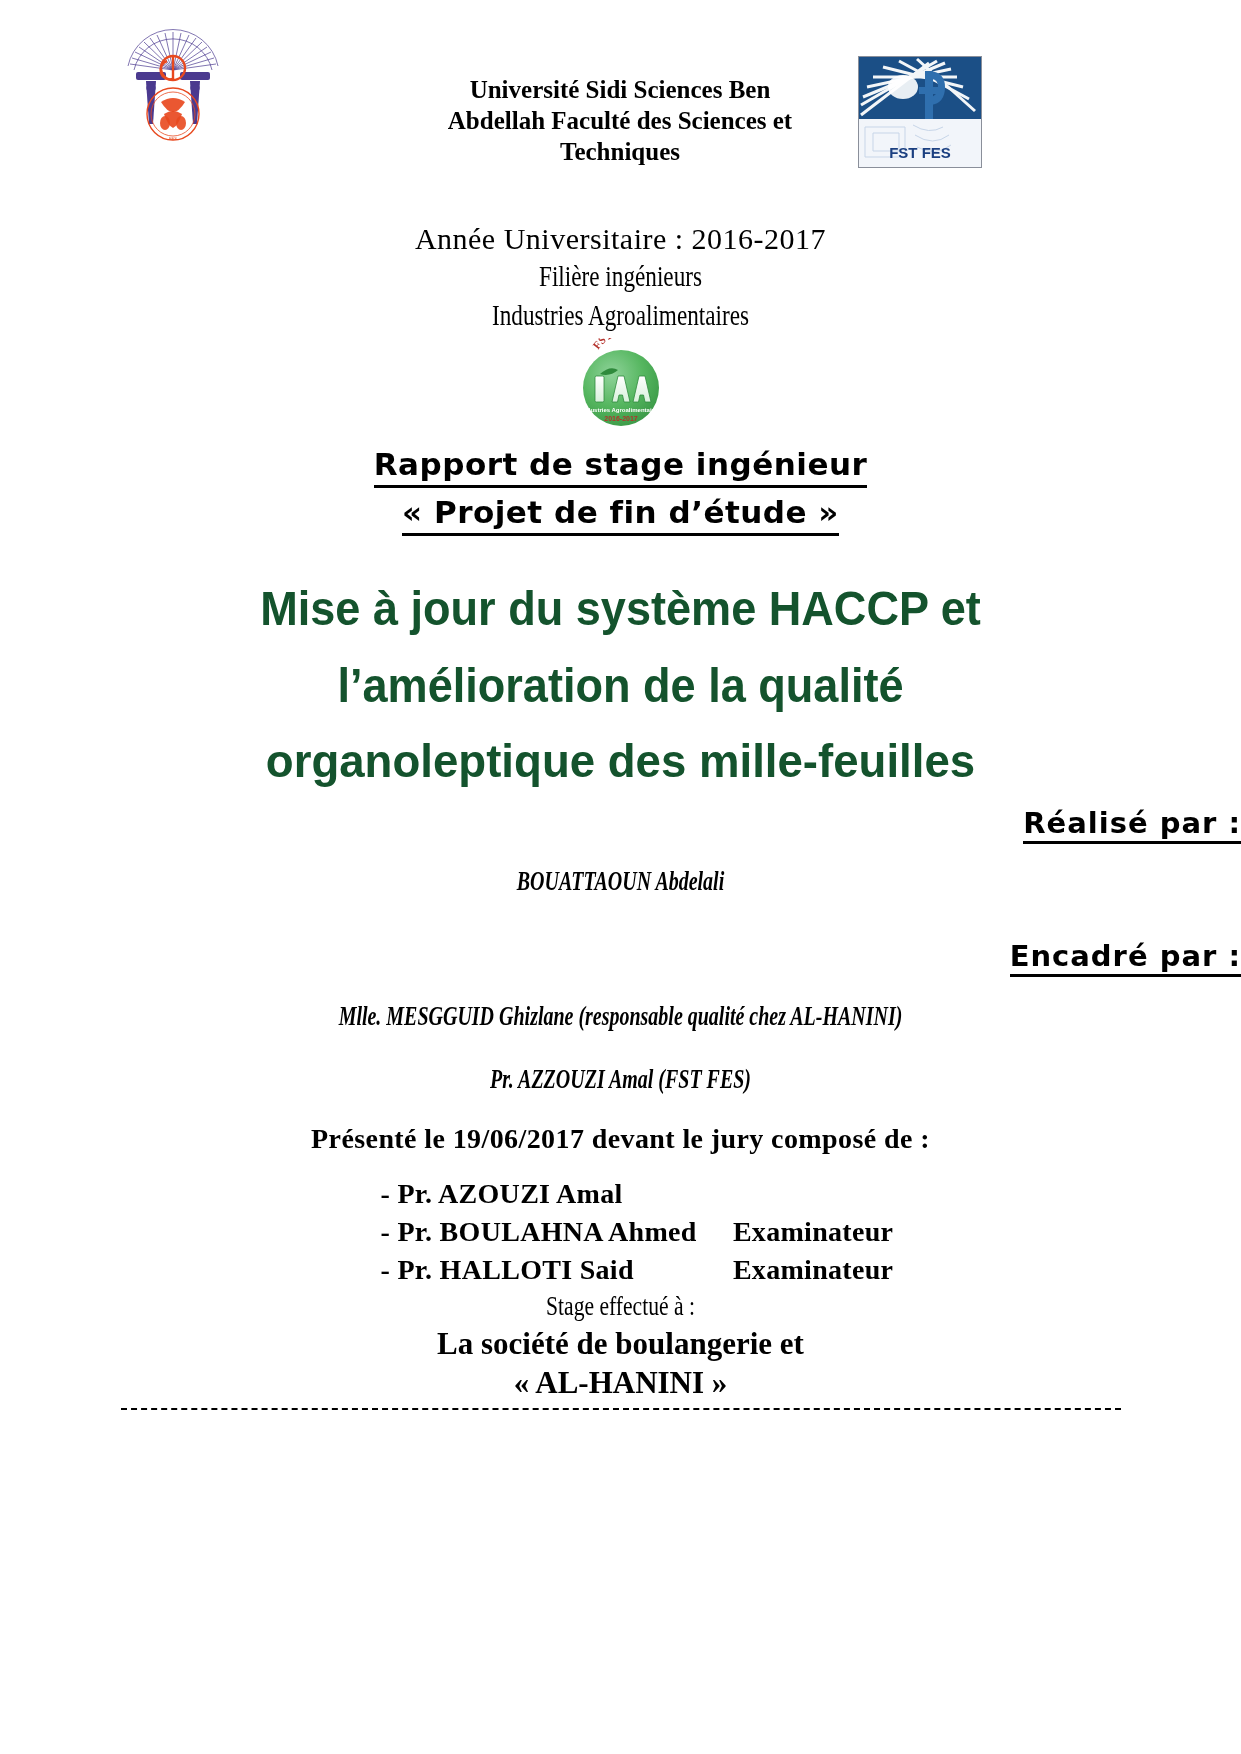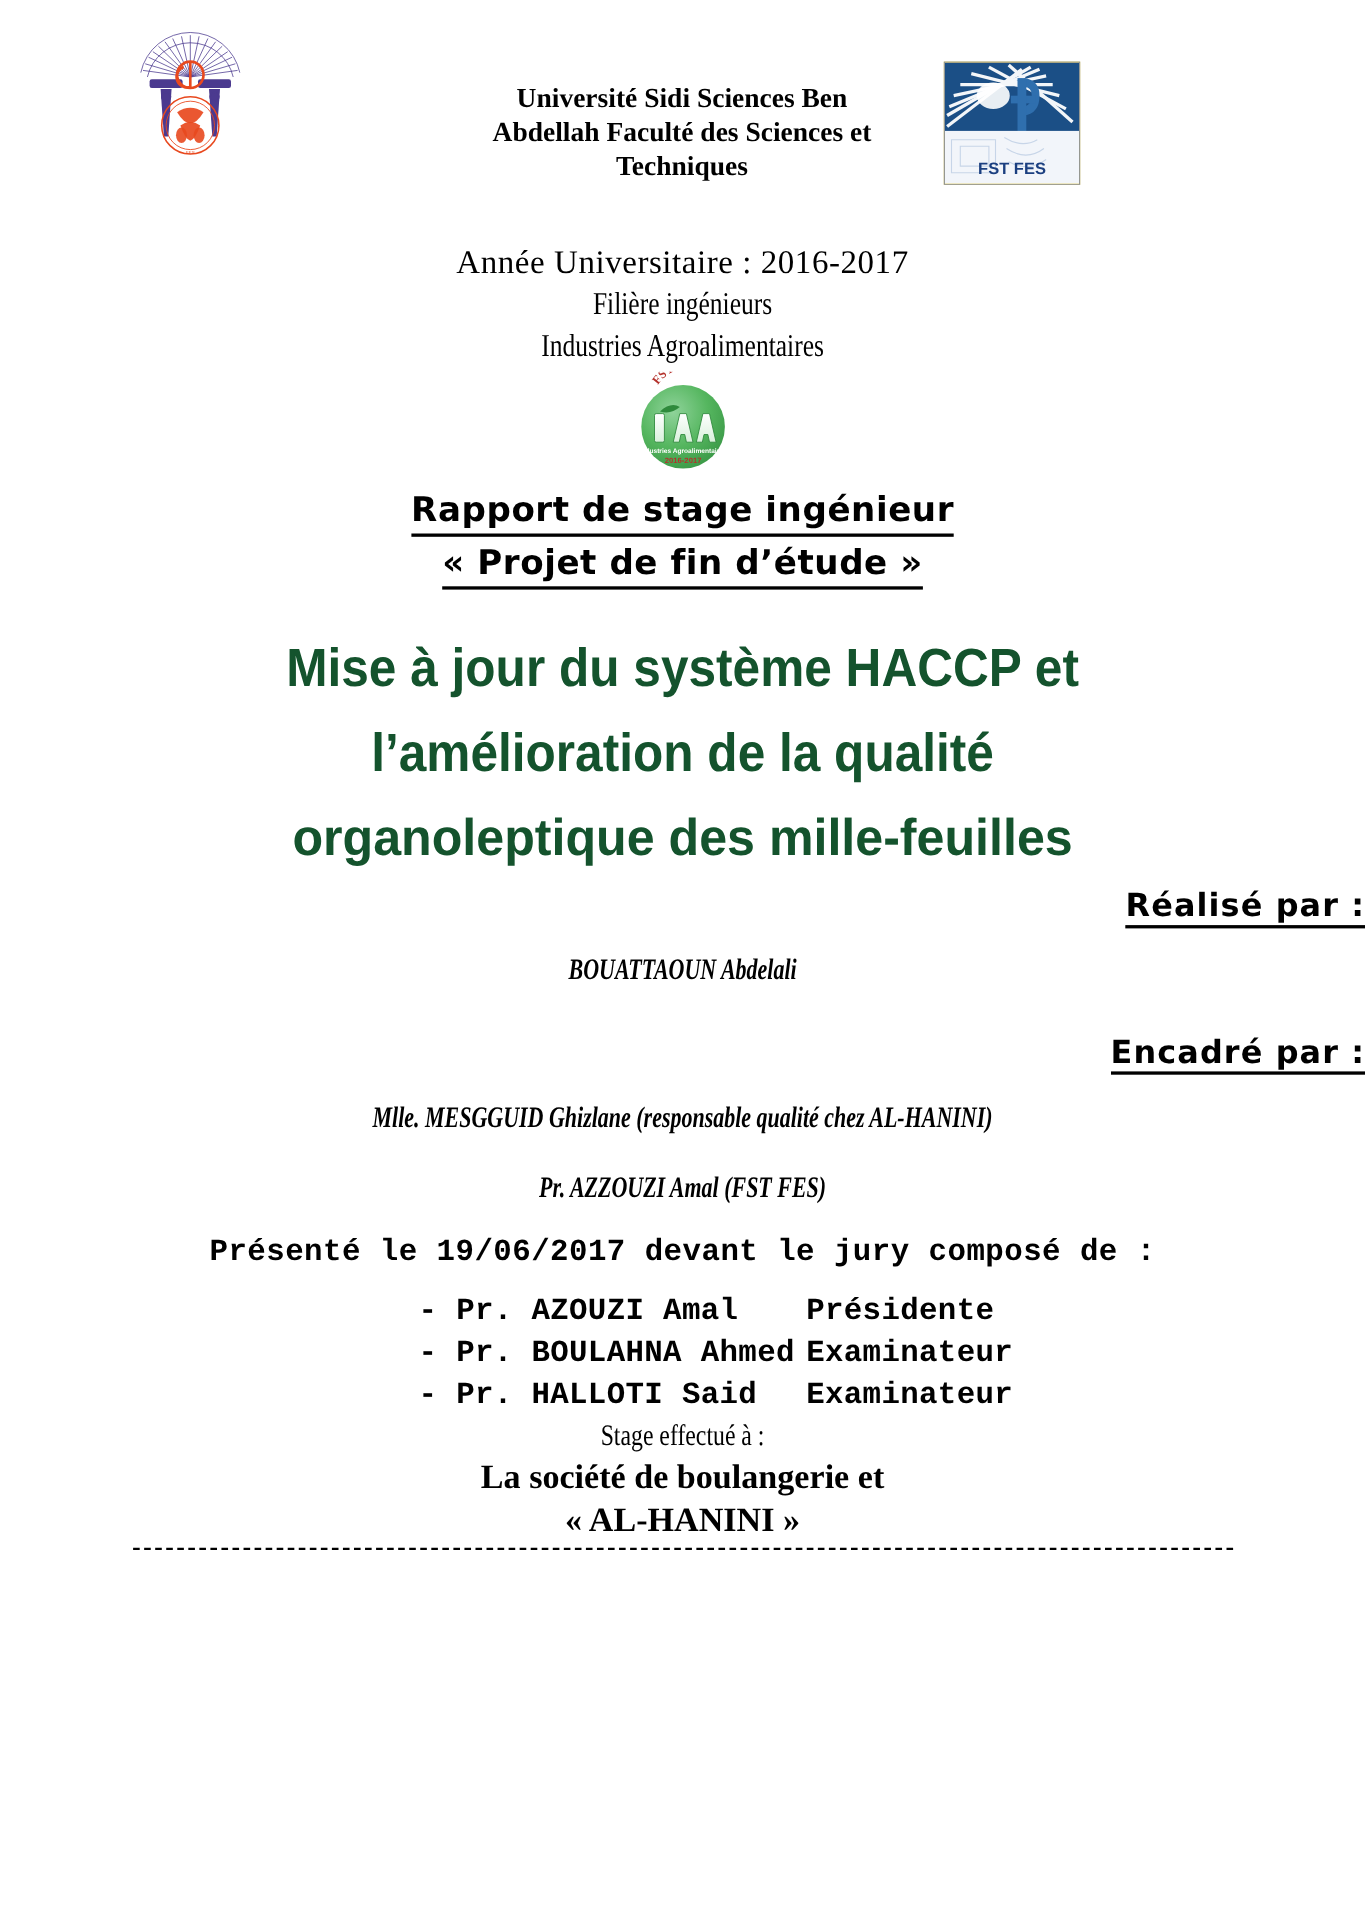--- a/index.html
+++ b/index.html
@@ -37,21 +37,21 @@
     width: 110px;
     height: 140px;
   }
   .fst-logo {
     position: absolute;
     left: 858px;
     top: 38px;
     width: 122px;
     height: 110px;
     border: 1px solid #8a8f9a;
-    background: #fde047;
+    background: #a21caf;
     overflow: hidden;
   }
   .header-title {
     position: absolute;
     left: 370px;
     top: 56px;
     width: 500px;
     text-align: center;
     font-family: "Liberation Serif", serif;
     font-weight: bold;
@@ -152,21 +152,21 @@
   }
   .person.p-author { margin-top: 22px; }
   .person.p-sup1  { margin-top: 24px; }
   .person.p-sup2  { margin-top: 32px; }
 
   .spacer-enc { height: 34px; }
 
   
   .jury {
     margin-top: 28px;
-    font-family: Liberation Mono, monospace;
+    font-family: Liberation Serif, serif;
     font-weight: bold;
     color: #000;
   }
   .jury-intro {
     text-align: center;
     font-size: 28px;
     letter-spacing: 0.4px;
   }
   .jury-list {
     width: 720px;
@@ -397,21 +397,20 @@
     <span>Encadré par :</span>
   </div>
   <div class="person p-sup1">Mlle. MESGGUID Ghizlane (responsable qualité chez AL-HANINI)</div>
   <div class="person p-sup2">Pr. AZZOUZI Amal (FST FES)</div>
 
   <div class="jury">
     <div class="jury-intro">Présenté le 19/06/2017 devant le jury composé de :</div>
     <div class="jury-list">
       <div class="jury-row">
         <div class="jury-name">- Pr. AZOUZI Amal</div>
-        <div class="jury-role">Présidente</div>
       </div>
       <div class="jury-row">
         <div class="jury-name">- Pr. BOULAHNA Ahmed</div>
         <div class="jury-role">Examinateur</div>
       </div>
       <div class="jury-row">
         <div class="jury-name">- Pr. HALLOTI Said</div>
         <div class="jury-role">Examinateur</div>
       </div>
     </div>

